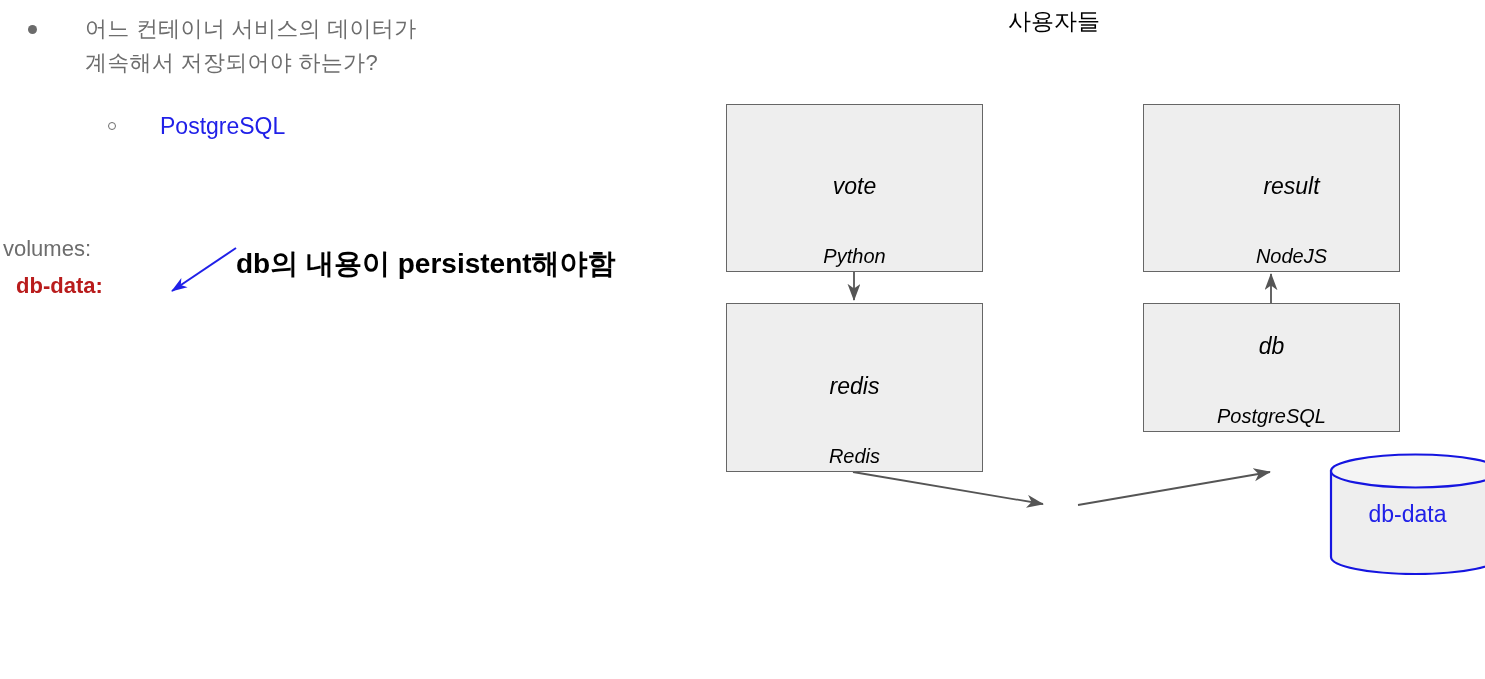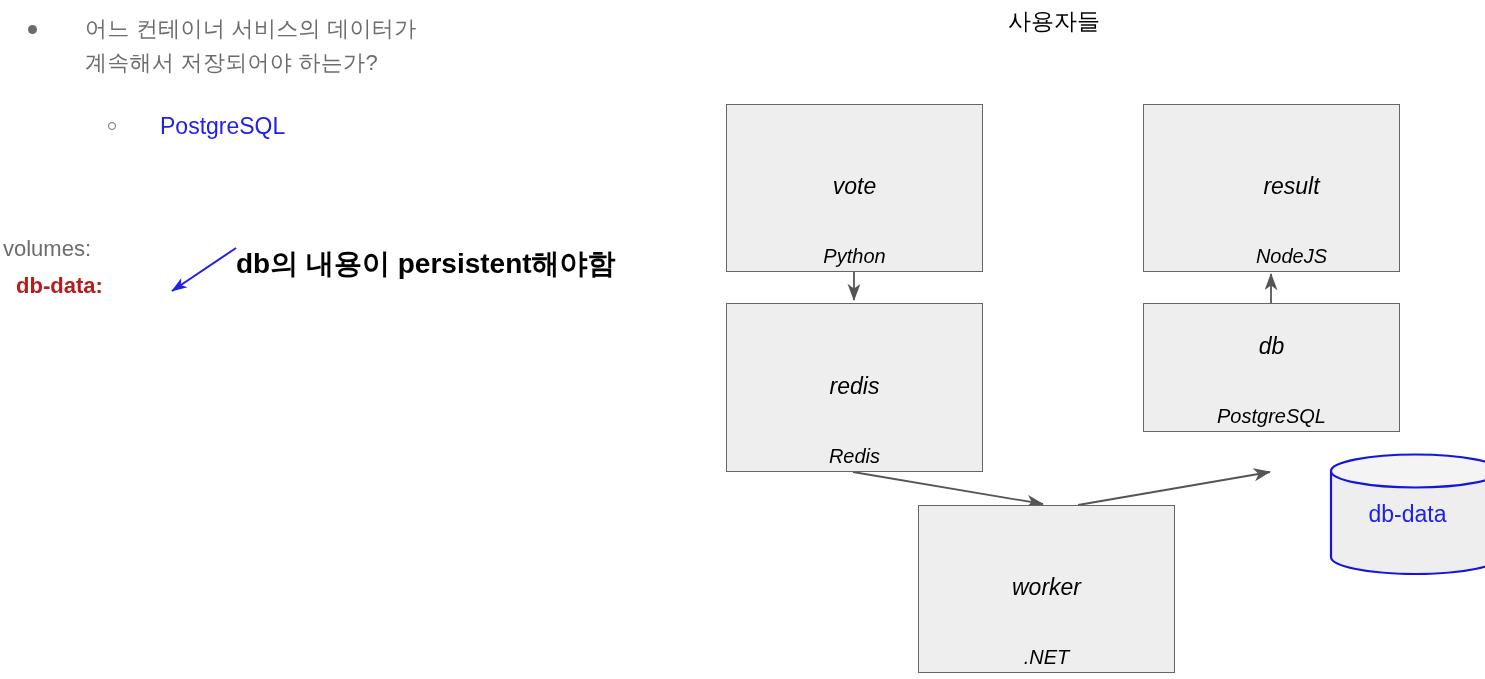--- a/index.html
+++ b/index.html
@@ -261,24 +261,20 @@
   <div class="node-box box-redis">
     <div class="node-name">redis</div>
     <div class="node-tech">Redis</div>
   </div>
 
   <div class="node-box box-db">
     <div class="node-name">db</div>
     <div class="node-tech">PostgreSQL</div>
   </div>
 
-  <div class="node-box box-worker">
-    <div class="node-name">worker</div>
-    <div class="node-tech">.NET</div>
-  </div>
 
   <div class="cylinder">
     <svg width="173" height="122" viewBox="0 0 173 122">
       <path d="M2,18 L2,104 A 84.5 17 0 0 0 171,104 L171,18 Z" fill="#eeeeee" stroke="#1515e0" stroke-width="2.2"></path>
       <ellipse cx="86.5" cy="18" rx="84.5" ry="16.5" fill="#f4f4f4" stroke="#1515e0" stroke-width="2.2"></ellipse>
     </svg>
     <div class="cylinder-label">db-data</div>
   </div>
 </div>
 

